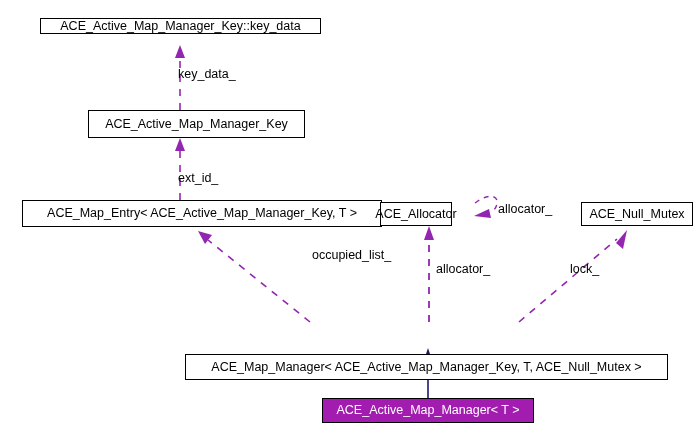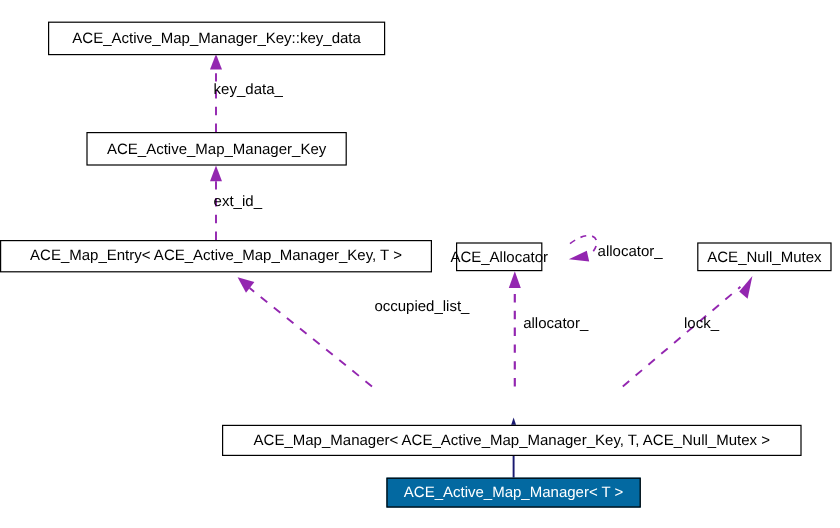--- a/index.html
+++ b/index.html
@@ -19,21 +19,21 @@
     color:#000000;
     font-size:12.5px;
     line-height:1;
     display:flex;
     align-items:center;
     justify-content:center;
     white-space:nowrap;
     letter-spacing:0px;
   }
   .node.focus{
-    background:#0369a1;
+    background:#a21caf;
     color:#ffffff;
     border:1px solid #000000;
   }
   .edge-label{
     position:absolute;
     font-size:12.5px;
     color:#000000;
     white-space:nowrap;
     line-height:13.5px;
   }
@@ -75,37 +75,37 @@
       <path d="M 475 203 C 492 190, 503 198, 494 210" fill="none" stroke="#9326b0" stroke-width="1.4" stroke-dasharray="5,5"></path>
       <polygon points="474,216 489,209 491,218" fill="#9326b0"></polygon>
     </g>
 
     <g>
       <line x1="428" y1="398" x2="428" y2="362" stroke="#191970" stroke-width="1.6"></line>
       <polygon points="428,348 423,363 433,363" fill="#191970"></polygon>
     </g>
   </svg>
 
-  <div class="node" style="left:40px;top:18px;width:281px;height:28px;">ACE_Active_Map_Manager_Key::key_data</div>
+  <div class="node" style="left:40px;top:18px;width:281px;height:16px;">ACE_Active_Map_Manager_Key::key_data</div>
 
-  <div class="node" style="left:72px;top:110px;width:217px;height:28px;">ACE_Active_Map_Manager_Key</div>
+  <div class="node" style="left:88px;top:110px;width:217px;height:28px;">ACE_Active_Map_Manager_Key</div>
 
-  <div class="node" style="left:0;top:200px;width:360px;height:27px;">ACE_Map_Entry&lt; ACE_Active_Map_Manager_Key, T &gt;</div>
+  <div class="node" style="left:22px;top:200px;width:360px;height:27px;">ACE_Map_Entry&lt; ACE_Active_Map_Manager_Key, T &gt;</div>
 
   <div class="node" style="left:380px;top:202px;width:72px;height:24px;">ACE_Allocator</div>
 
   <div class="node" style="left:581px;top:202px;width:112px;height:24px;text-align:right;">ACE_Null_Mutex</div>
 
   <div class="node" style="left:185px;top:322px;width:483px;height:26px;margin-top:32px;">ACE_Map_Manager&lt; ACE_Active_Map_Manager_Key, T, ACE_Null_Mutex &gt;</div>
 
   <div class="node focus" style="left:322px;top:398px;width:212px;height:25px;">ACE_Active_Map_Manager&lt; T &gt;</div>
 
   <div class="edge-label" style="left:178px;top:68px;">key_data_</div>
 
-  <div class="edge-label" style="left:178px;top:162px;">ext_id_</div>
+  <div class="edge-label" style="left:178px;top:172px;">ext_id_</div>
 
   <div class="edge-label multi" style="left:312px;top:249px;width:128px;">
     <div>occupied_list_</div>
   </div>
 
   <div class="edge-label" style="left:436px;top:263px;">allocator_</div>
 
   <div class="edge-label" style="left:570px;top:263px;">lock_</div>
 
   <div class="edge-label" style="left:498px;top:203px;">allocator_</div>

